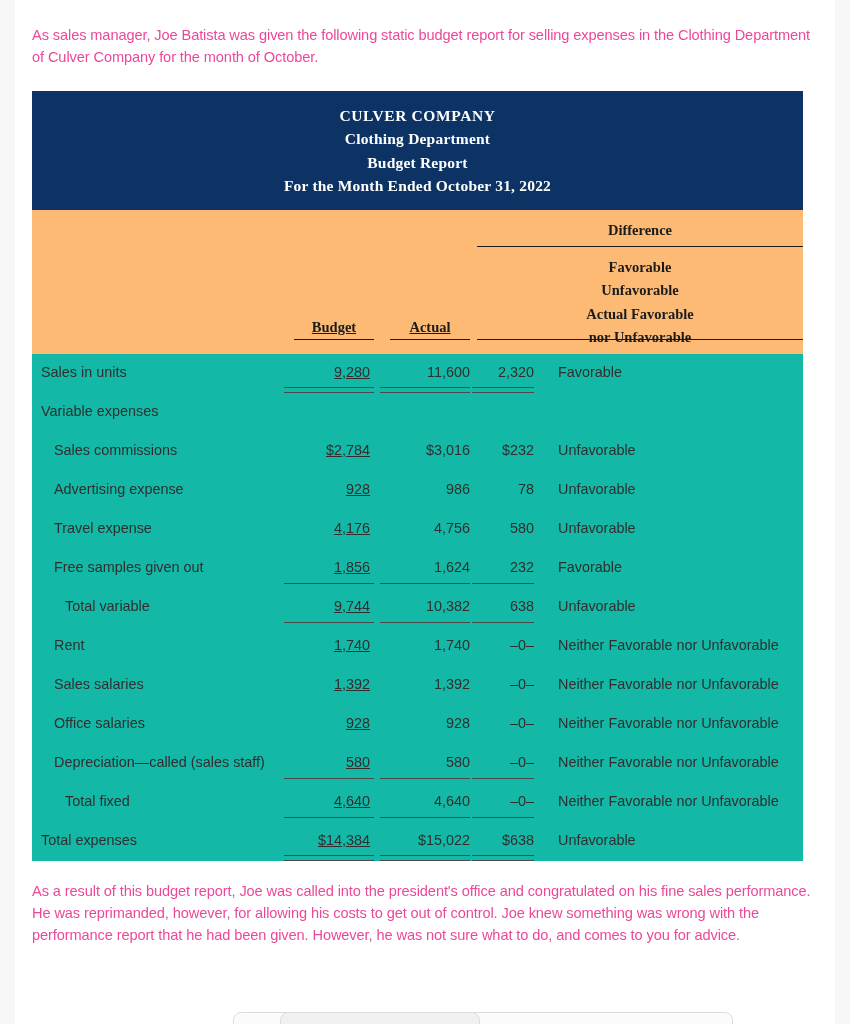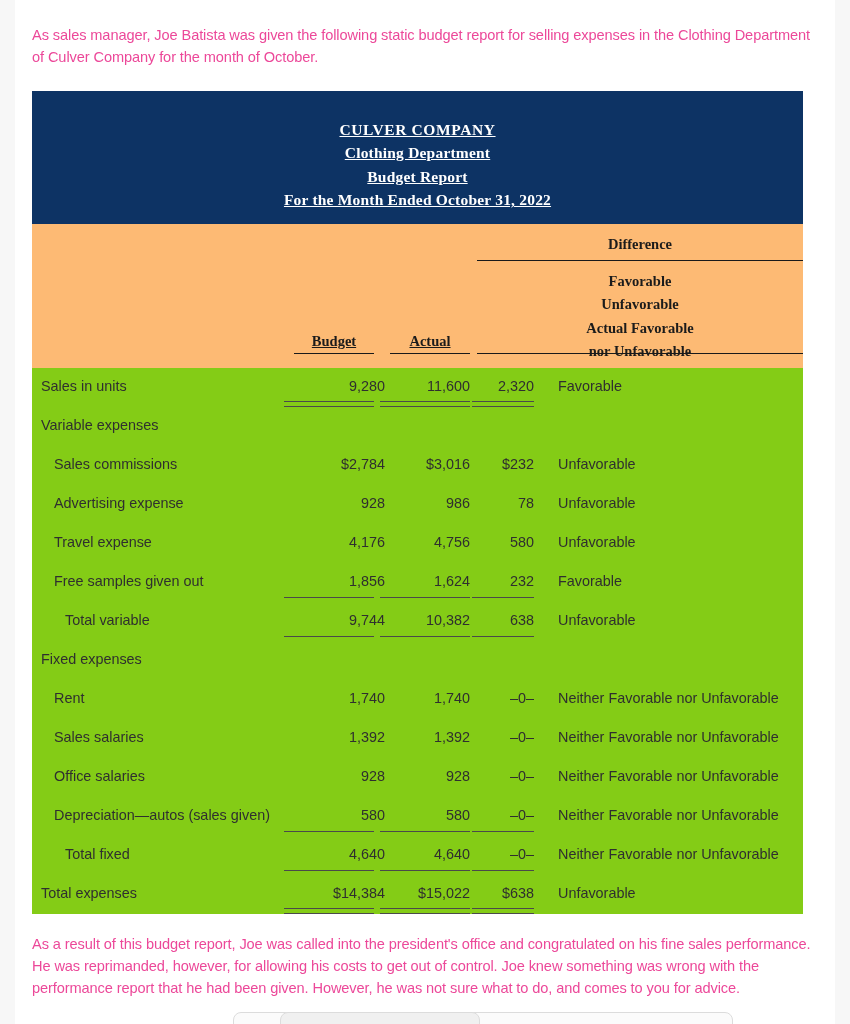--- a/index.html
+++ b/index.html
@@ -47,22 +47,21 @@
     width: 771px;
   }
 
   
   .report-titlebar {
     background: #0d3364;
     color: #ffffff;
     font-family: "Liberation Serif", serif;
     font-weight: bold;
     text-align: center;
-    padding: 27px 0 12px 0;
-    text-decoration: underline;
+    padding: 13px 0 12px 0;
   }
   .report-titlebar .t-line {
     font-size: 15.5px;
     line-height: 23.6px;
     letter-spacing: 0.2px;
   }
   .report-titlebar .t-line.company {
     letter-spacing: 0.6px;
   }
 
@@ -120,21 +119,21 @@
     position: absolute;
     left: 445px;
     bottom: 14px;
     width: 326px;
     border-bottom: 1.4px solid #1a1a1a;
     height: 0;
   }
 
   
   .report-body {
-    background: #84cc16;
+    background: #14b8a6;
     padding: 0;
   }
   .row {
     position: relative;
     height: 39px;
   }
 
   .cell-label {
     position: absolute;
     left: 9px;
@@ -147,21 +146,21 @@
   .cell-label.ind2 { left: 33px; }
 
   .cell-num {
     position: absolute;
     top: 10px;
     font-size: 14.4px;
     color: #2f2f2f;
     text-align: right;
     white-space: nowrap;
   }
-  .col-budget { left: 263px; width: 90px; }
+  .col-budget { left: 248px; width: 90px; text-decoration: underline; }
   .col-actual { left: 348px; width: 90px; }
   .col-diff   { left: 440px; width: 62px; }
 
   .cell-fav {
     position: absolute;
     left: 526px;
     top: 10px;
     font-size: 14.4px;
     color: #2f2f2f;
     white-space: nowrap;
@@ -289,23 +288,20 @@
           <div class="cell-label ind2">Total variable</div>
           <div class="cell-num col-budget">9,744</div>
           <div class="rule bot r-budget"></div>
           <div class="cell-num col-actual">10,382</div>
           <div class="rule bot r-actual"></div>
           <div class="cell-num col-diff">638</div>
           <div class="rule bot r-diff"></div>
           <div class="cell-fav">Unfavorable</div>
         </div>
         <div class="row">
-          <div class="cell-label">Fixed expenses</div>
-        </div>
-        <div class="row">
           <div class="cell-label ind1">Rent</div>
           <div class="cell-num col-budget">1,740</div>
           <div class="cell-num col-actual">1,740</div>
           <div class="cell-num col-diff">–0–</div>
           <div class="cell-fav">Neither Favorable nor Unfavorable</div>
         </div>
         <div class="row">
           <div class="cell-label ind1">Sales salaries</div>
           <div class="cell-num col-budget">1,392</div>
           <div class="cell-num col-actual">1,392</div>
@@ -313,21 +309,21 @@
           <div class="cell-fav">Neither Favorable nor Unfavorable</div>
         </div>
         <div class="row">
           <div class="cell-label ind1">Office salaries</div>
           <div class="cell-num col-budget">928</div>
           <div class="cell-num col-actual">928</div>
           <div class="cell-num col-diff">–0–</div>
           <div class="cell-fav">Neither Favorable nor Unfavorable</div>
         </div>
         <div class="row">
-          <div class="cell-label ind1">Depreciation—autos (sales given)</div>
+          <div class="cell-label ind1">Depreciation—called (sales staff)</div>
           <div class="cell-num col-budget">580</div>
           <div class="rule bot r-budget"></div>
           <div class="cell-num col-actual">580</div>
           <div class="rule bot r-actual"></div>
           <div class="cell-num col-diff">–0–</div>
           <div class="rule bot r-diff"></div>
           <div class="cell-fav">Neither Favorable nor Unfavorable</div>
         </div>
         <div class="row">
           <div class="cell-label ind2">Total fixed</div>

